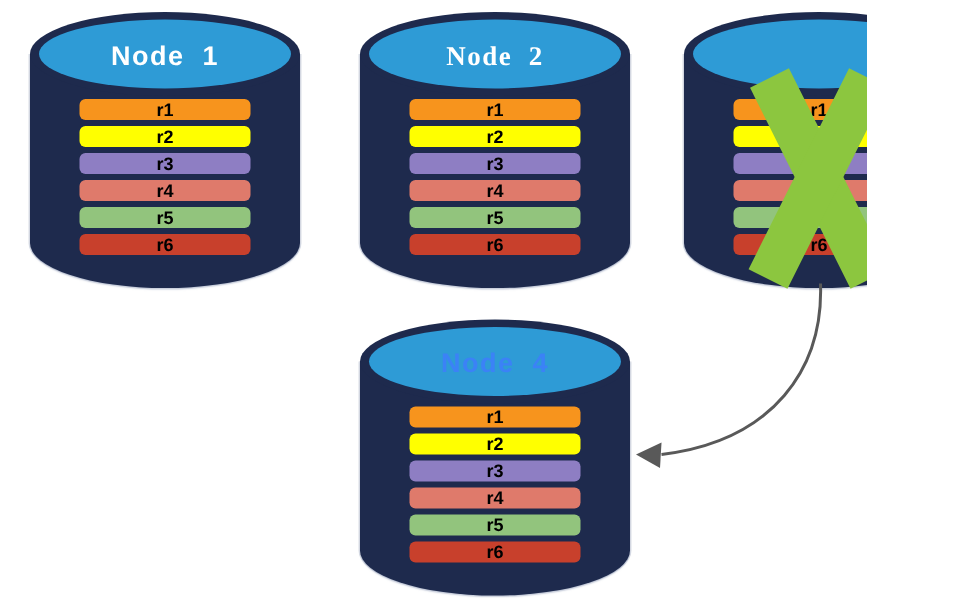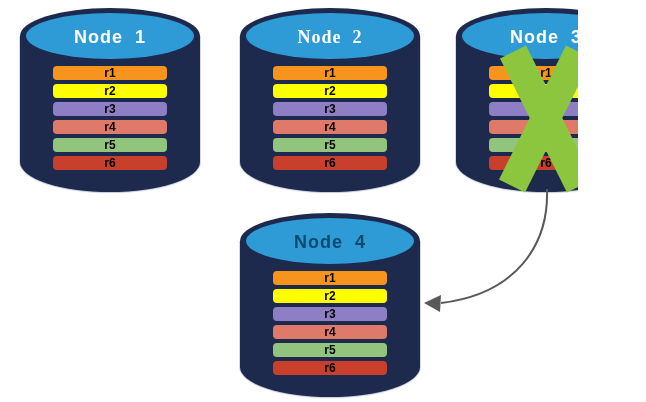--- a/index.html
+++ b/index.html
@@ -74,35 +74,34 @@
           <div class="row-bar" style="background: rgb(142, 126, 195); color: rgb(0, 0, 0);">r3</div>
           <div class="row-bar" style="background: rgb(223, 122, 107); color: rgb(0, 0, 0);">r4</div>
           <div class="row-bar" style="background: rgb(146, 196, 125); color: rgb(0, 0, 0);">r5</div>
           <div class="row-bar" style="background: rgb(200, 64, 44); color: rgb(0, 0, 0);">r6</div>
         </div>
       </div>
       <div class="cylinder" style="left: 456px; top: 8px; width: 180px; height: 184px;">
         <div class="cyl-body" style="background: rgb(30, 42, 77);"></div>
         <div class="cyl-top-outer" style="background: rgb(30, 42, 77);"></div>
         <div class="cyl-top-inner" style="background: rgb(46, 155, 214);"></div>
-        <div class="node-label" style="color: rgb(255, 255, 255);">Node  3</div>
         <div class="row-list">
           <div class="row-bar" style="background: rgb(247, 148, 29); color: rgb(0, 0, 0);">r1</div>
           <div class="row-bar" style="background: rgb(255, 255, 0); color: rgb(0, 0, 0);">r2</div>
           <div class="row-bar" style="background: rgb(142, 126, 195); color: rgb(0, 0, 0);">r3</div>
           <div class="row-bar" style="background: rgb(223, 122, 107); color: rgb(0, 0, 0);">r4</div>
           <div class="row-bar" style="background: rgb(146, 196, 125); color: rgb(0, 0, 0);">r5</div>
           <div class="row-bar" style="background: rgb(200, 64, 44); color: rgb(0, 0, 0);">r6</div>
         </div>
       </div>
       <div class="cylinder" style="left: 240px; top: 213px; width: 180px; height: 184px;">
         <div class="cyl-body" style="background: rgb(30, 42, 77);"></div>
         <div class="cyl-top-outer" style="background: rgb(30, 42, 77);"></div>
         <div class="cyl-top-inner" style="background: rgb(46, 155, 214);"></div>
-        <div class="node-label" style="color: #0c4a6e;">Node  4</div>
+        <div class="node-label" style="color: #3b82f6;">Node  4</div>
         <div class="row-list">
           <div class="row-bar" style="background: rgb(247, 148, 29); color: rgb(0, 0, 0);">r1</div>
           <div class="row-bar" style="background: rgb(255, 255, 0); color: rgb(0, 0, 0);">r2</div>
           <div class="row-bar" style="background: rgb(142, 126, 195); color: rgb(0, 0, 0);">r3</div>
           <div class="row-bar" style="background: rgb(223, 122, 107); color: rgb(0, 0, 0);">r4</div>
           <div class="row-bar" style="background: rgb(146, 196, 125); color: rgb(0, 0, 0);">r5</div>
           <div class="row-bar" style="background: rgb(200, 64, 44); color: rgb(0, 0, 0);">r6</div>
         </div>
       </div>
     </div>

